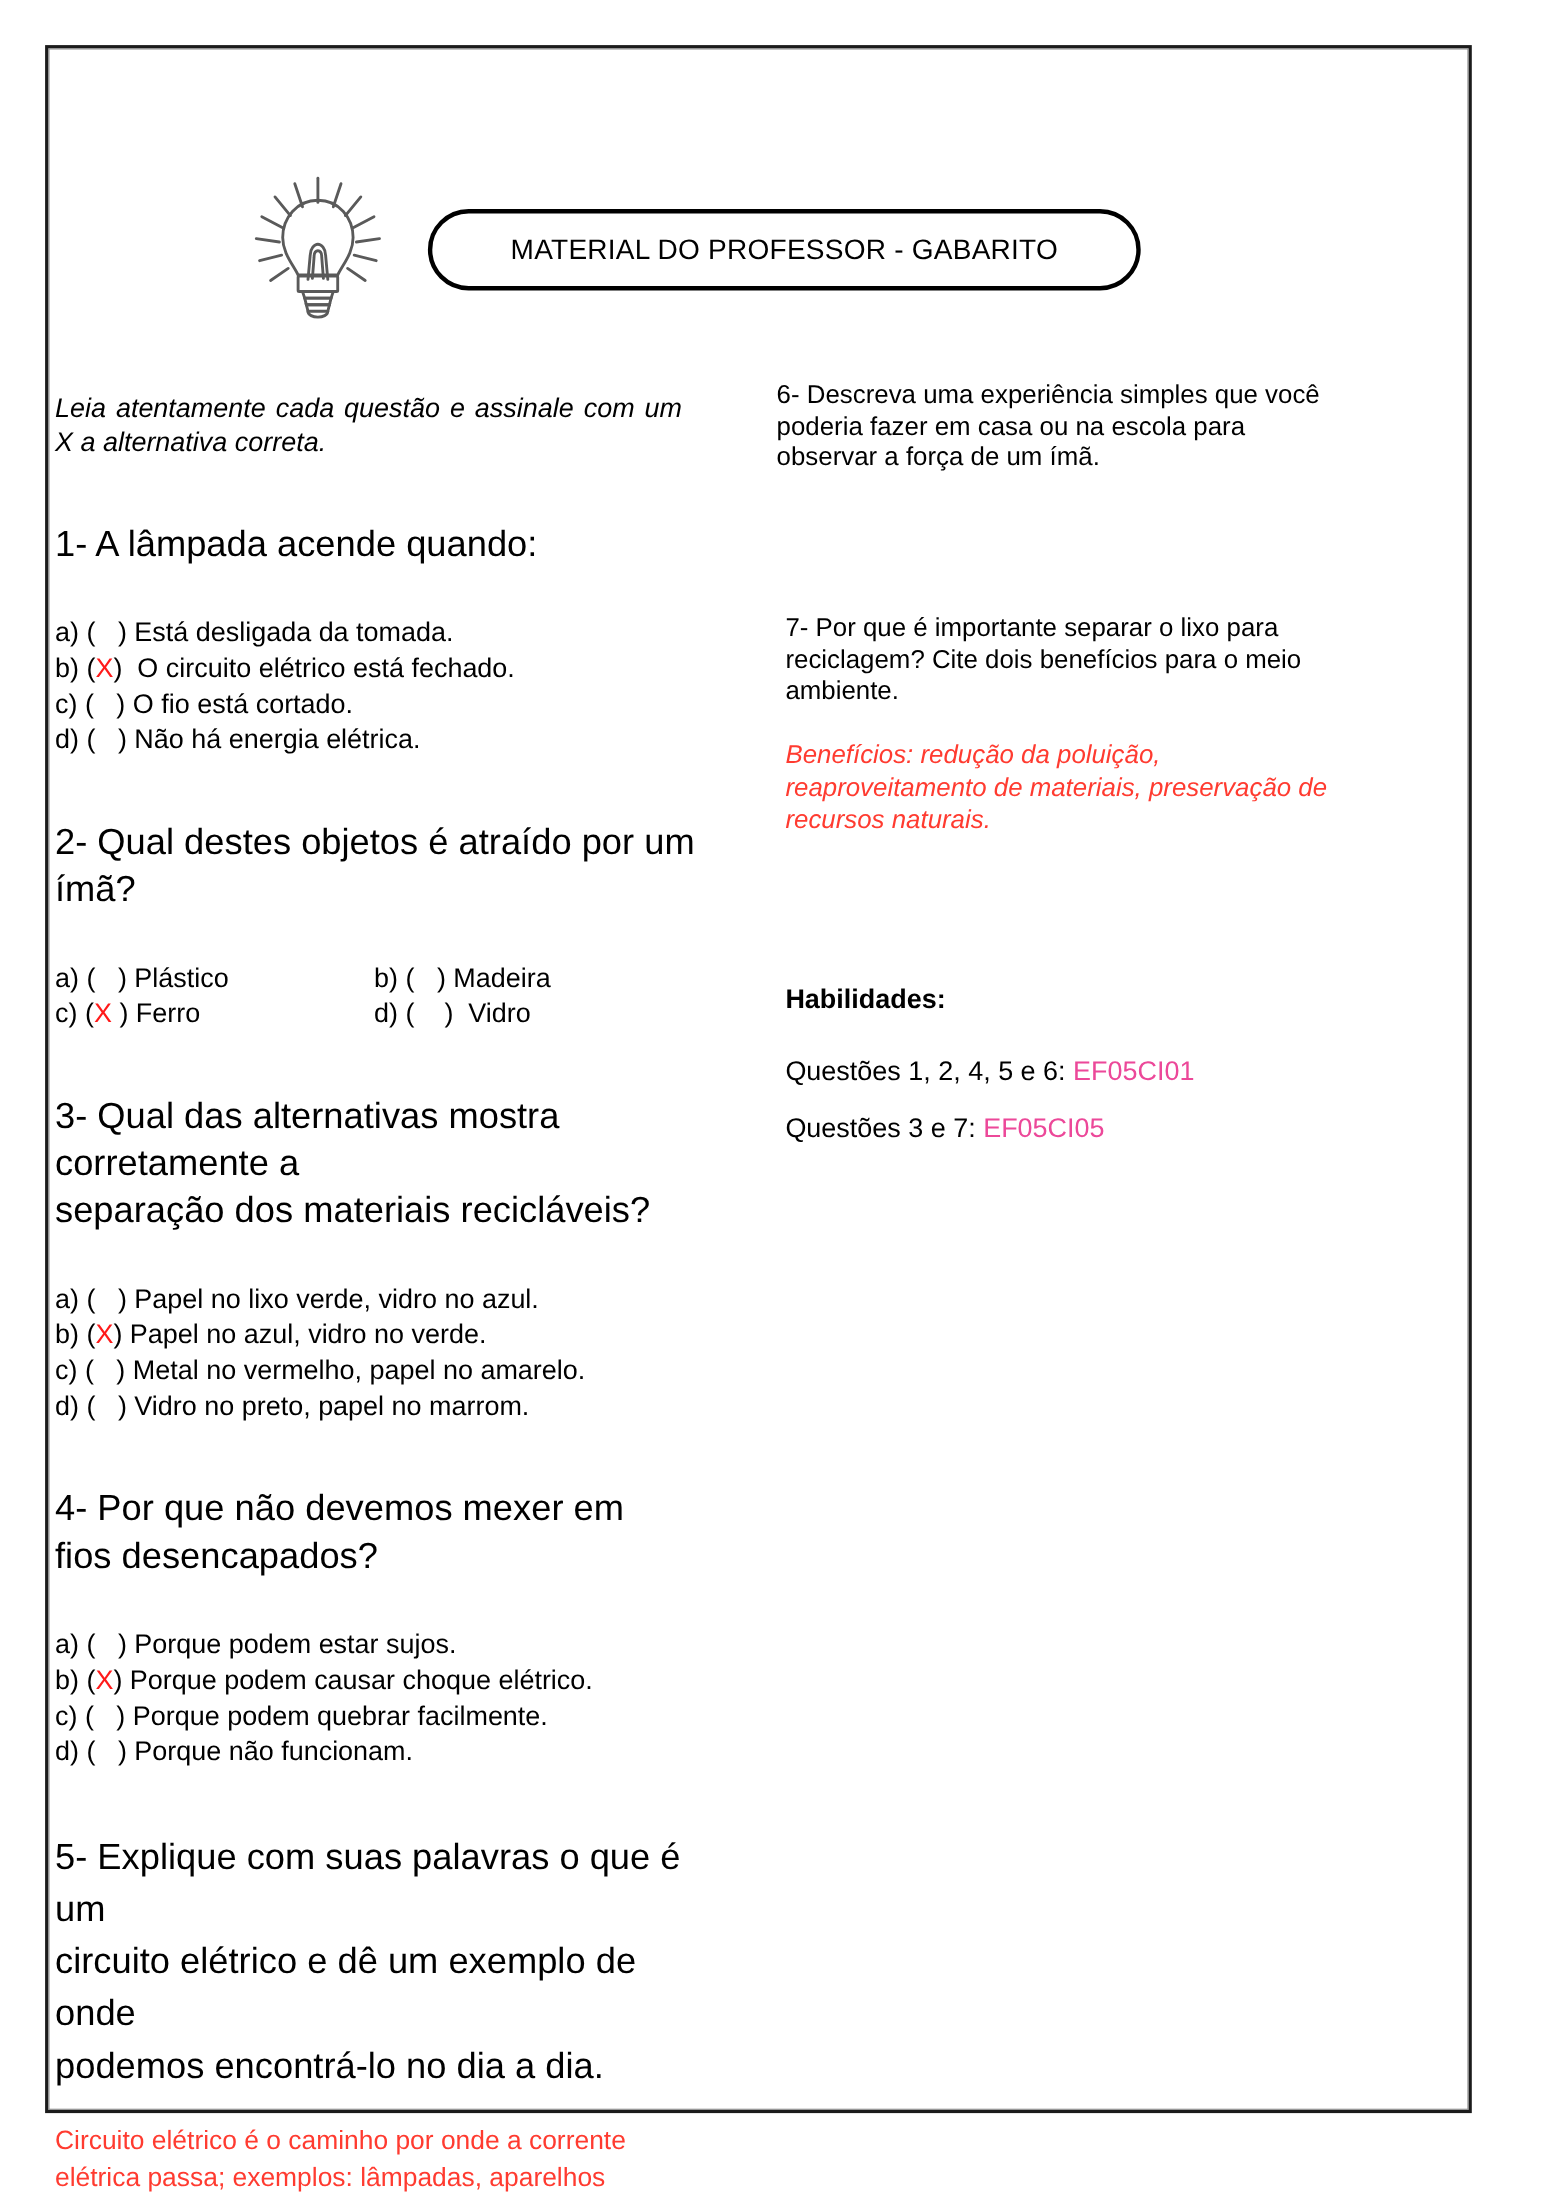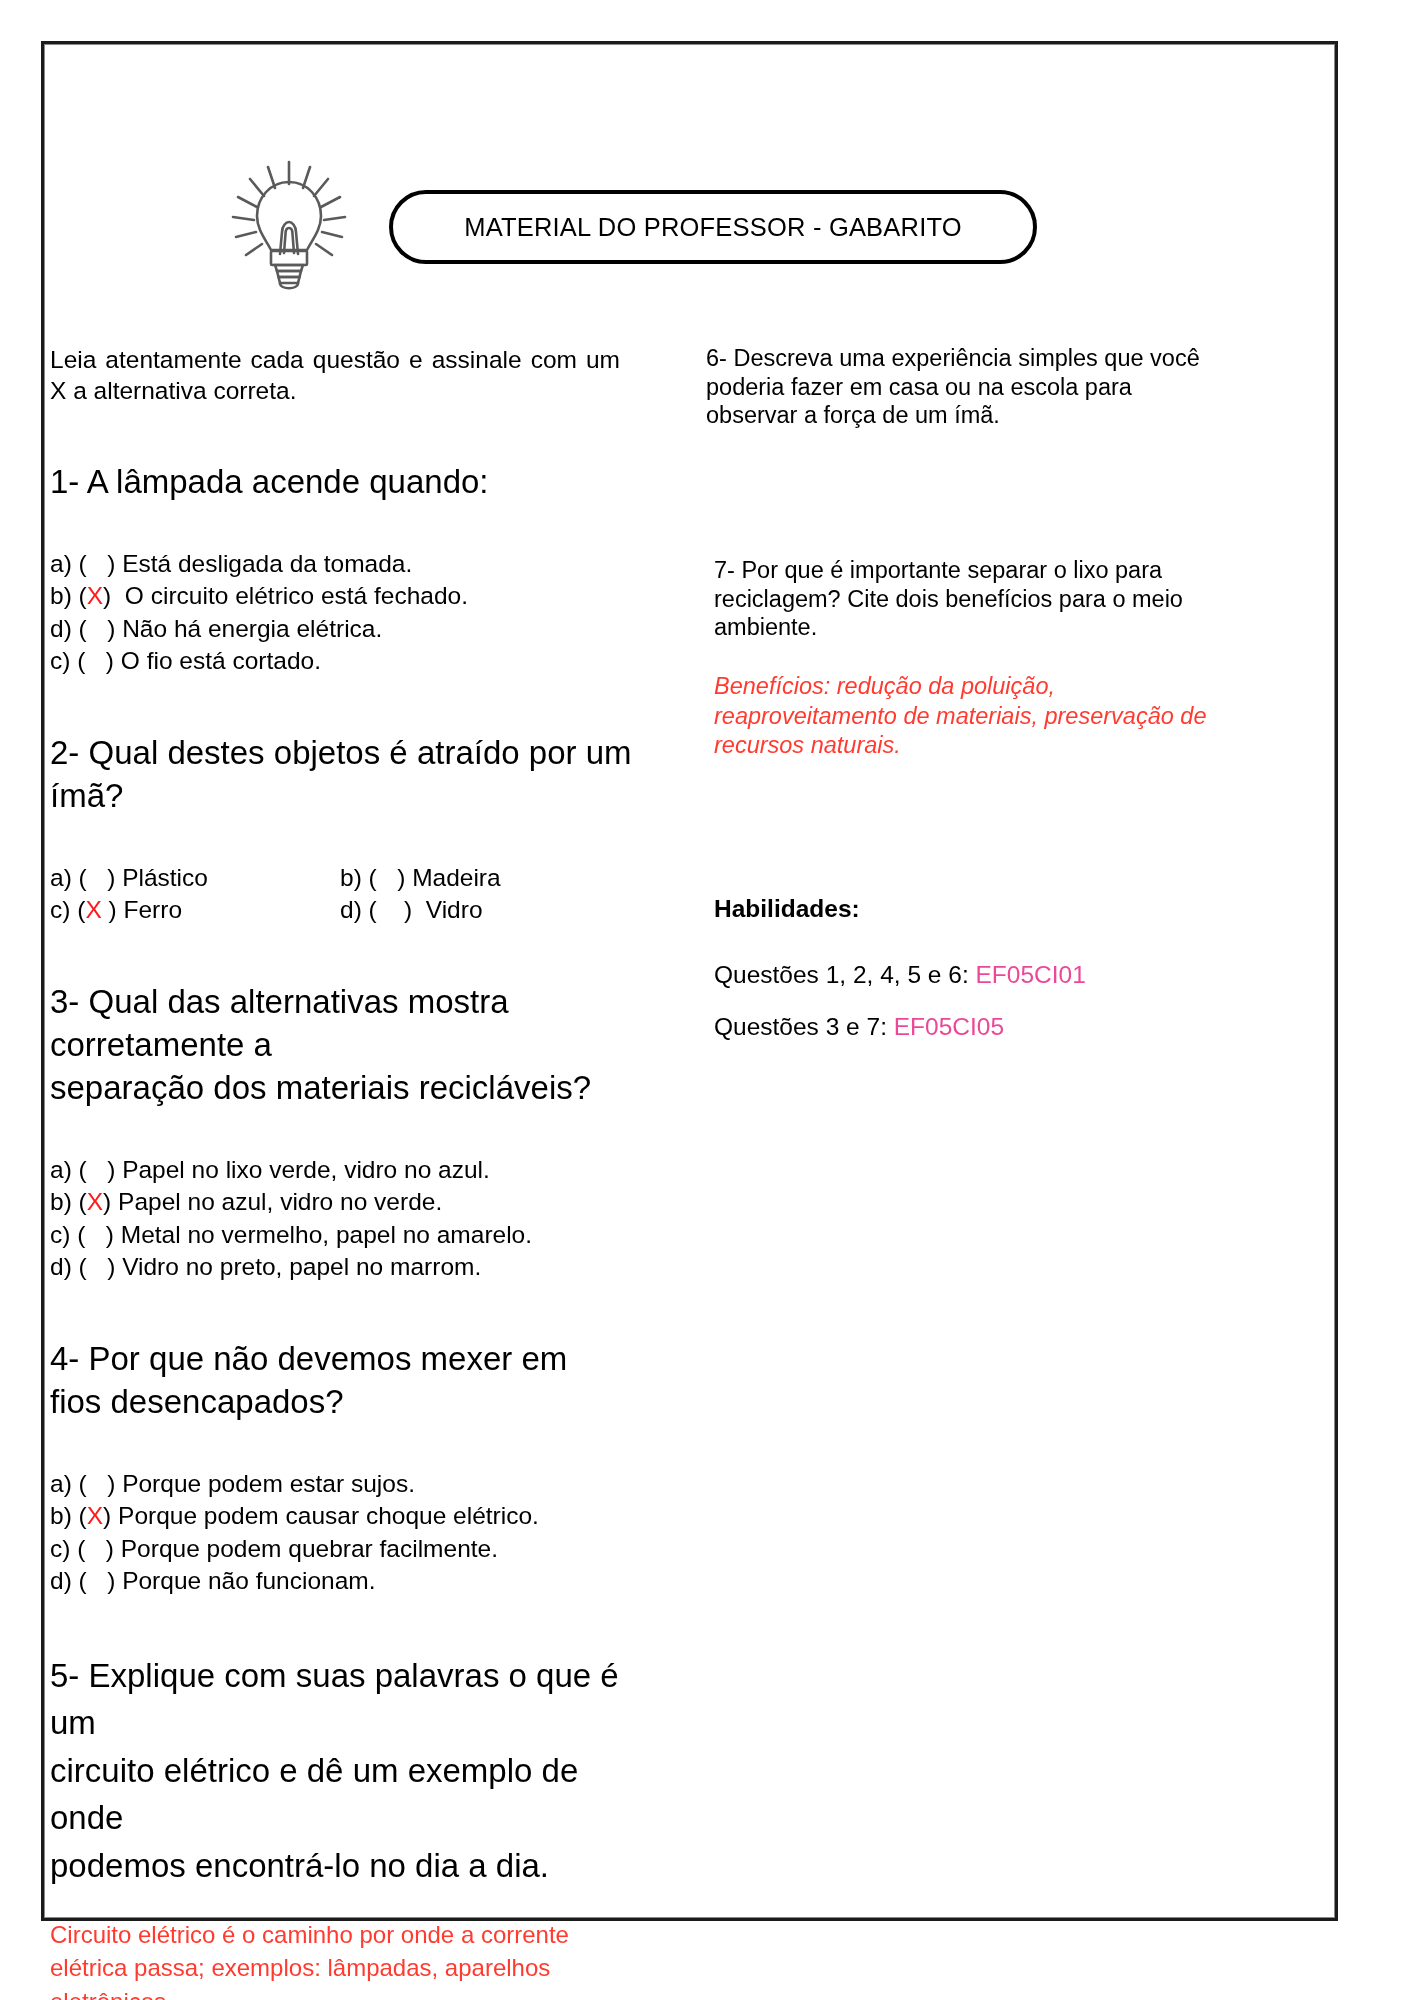--- a/index.html
+++ b/index.html
@@ -80,25 +80,26 @@
   }
   .col {
     position: absolute;
     top: 0;
   }
   .col-left  { left: 6px;   width: 610px; }
   .col-right { left: 662px; width: 610px; }
 
   
   .instr {
+    font-style: italic;
     font-size: 24.5px;
     line-height: 1.28;
     text-align: justify;
     width: 570px;
-    margin: 0 0 0 0;
+    margin: 12px 0 0 0;
   }
   .q {
     font-size: 33px;
     line-height: 1.30;
     margin: 0;
     white-space: pre-line;
   }
   .q-tight {
     font-size: 23.5px;
     line-height: 1.22;
@@ -207,22 +208,22 @@
 
       <p class="instr">Leia atentamente cada questão e assinale com um X a alternativa correta.</p>
 
       <div class="sp-54"></div>
 
       <p class="q">1- A lâmpada acende quando:</p>
       <div class="sp-44"></div>
       <div class="opts">
         <div class="opt-row"><span>a) (   ) </span><span class="mark"></span><span>Está desligada da tomada.</span></div>
         <div class="opt-row"><span>b) (</span><span class="mark">X</span><span>)  O circuito elétrico está fechado.</span></div>
+        <div class="opt-row"><span>c) (   ) </span><span class="mark"></span><span>O fio está cortado.</span></div>
         <div class="opt-row"><span>d) (   ) </span><span class="mark"></span><span>Não há energia elétrica.</span></div>
-        <div class="opt-row"><span>c) (   ) </span><span class="mark"></span><span>O fio está cortado.</span></div>
       </div>
 
       <div class="sp-54"></div>
 
       <p class="q">2- Qual destes objetos é atraído por um ímã?</p>
       <div class="sp-44"></div>
       <div class="opt-grid">
         <div><span>a) (   ) Plástico</span></div>
         <div><span>b) (   ) Madeira</span></div>
         <div><span>c) (</span><span class="mark">X</span><span> ) Ferro</span></div>

